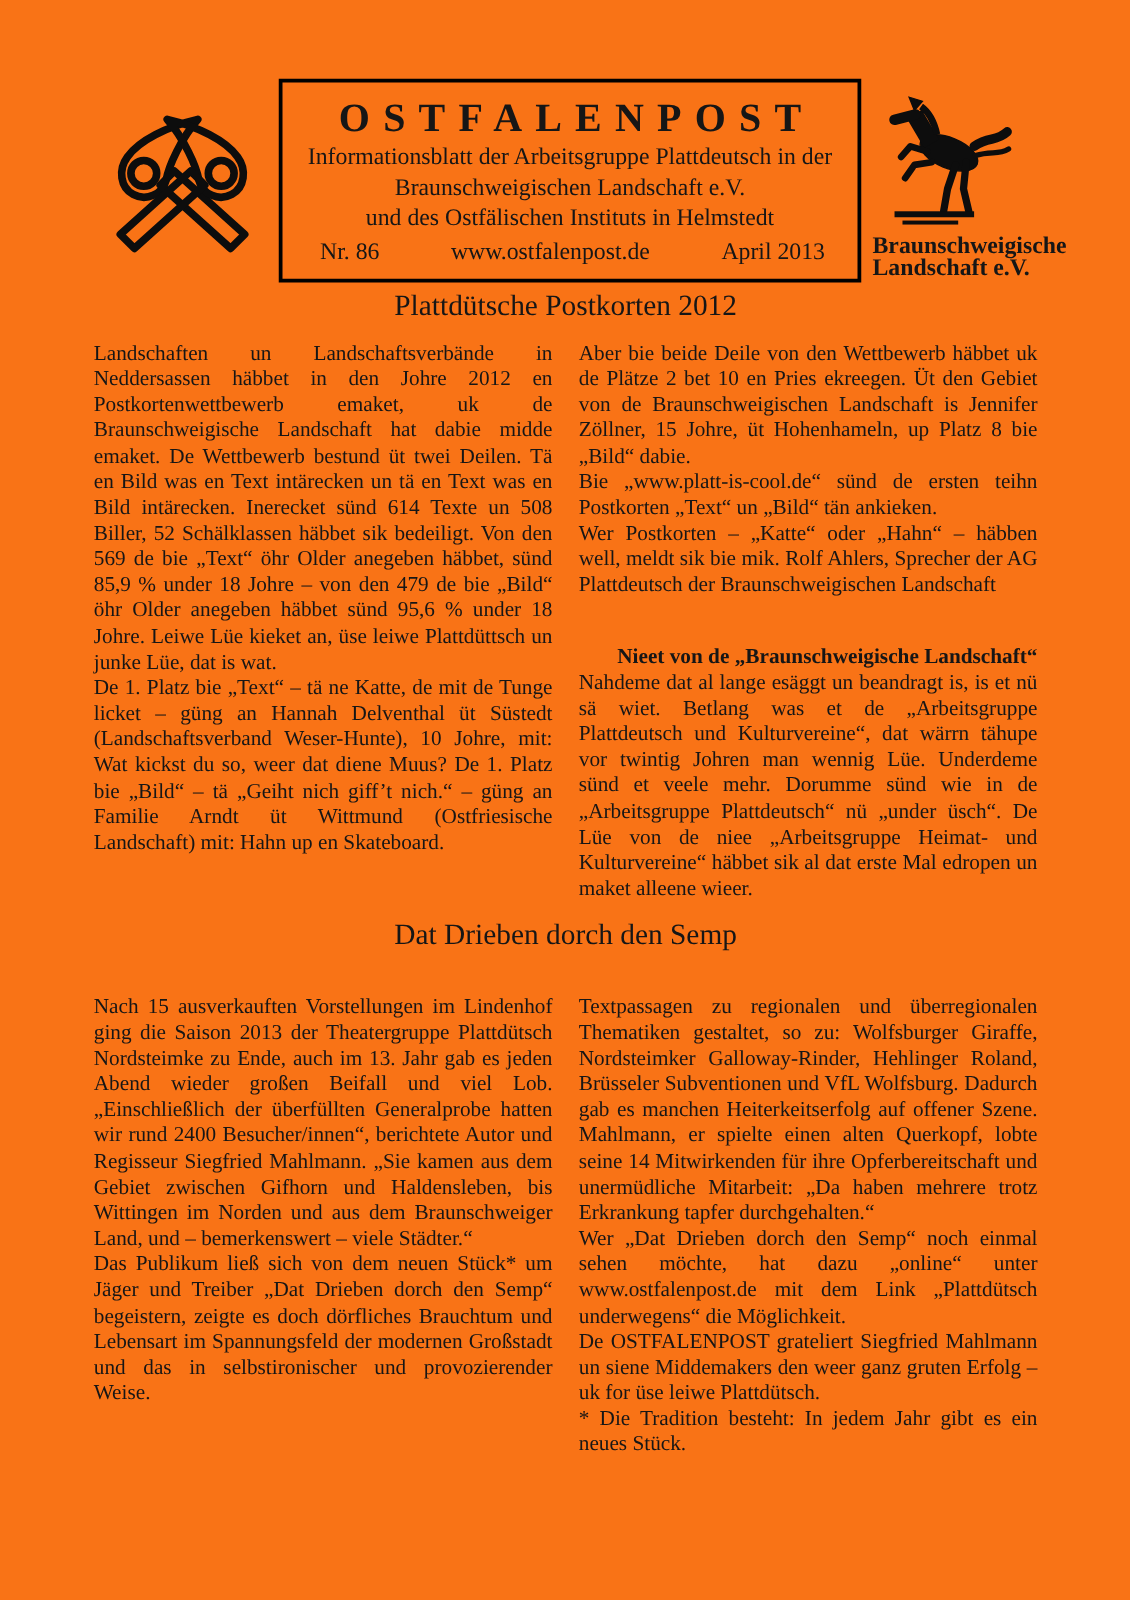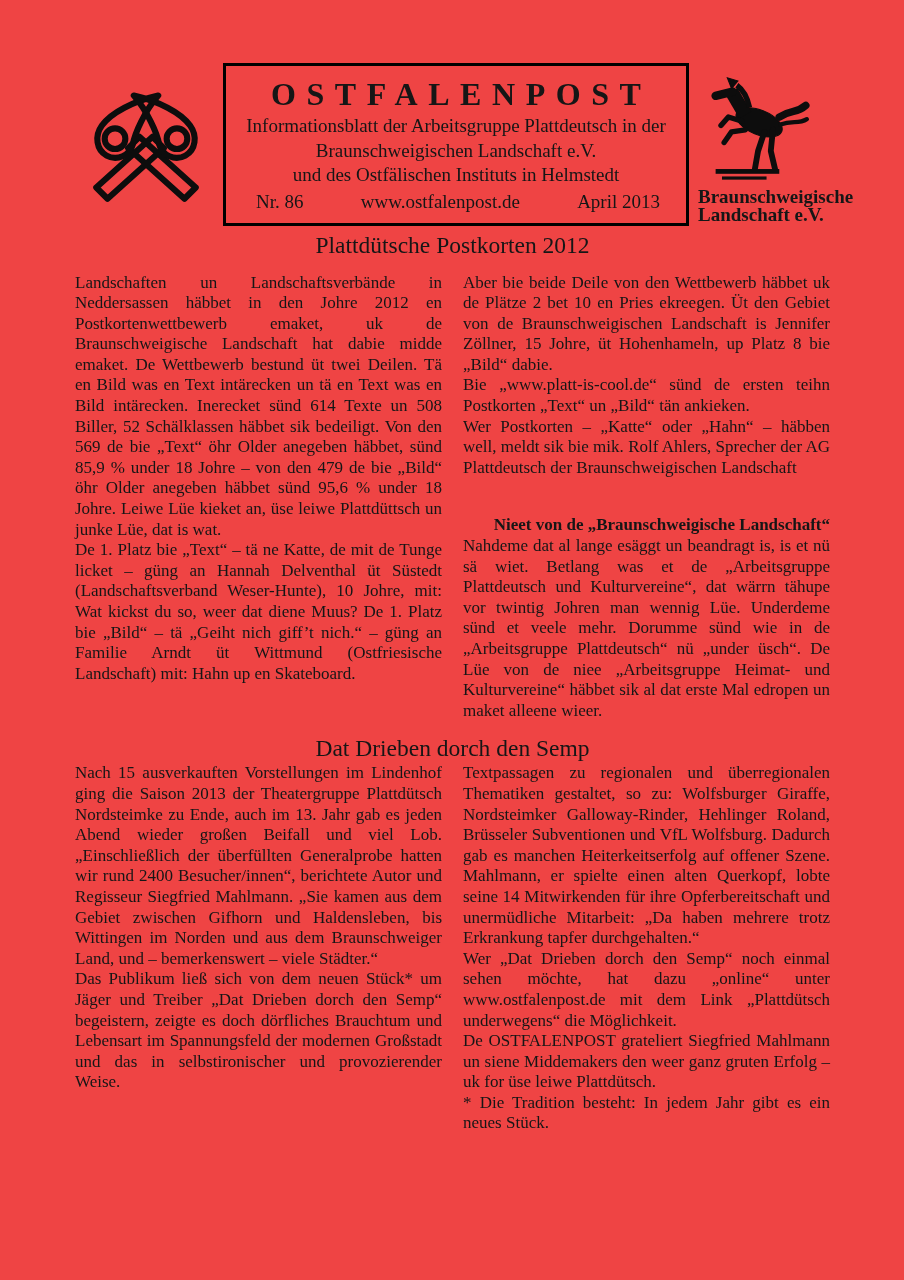--- a/index.html
+++ b/index.html
@@ -1,17 +1,17 @@
 <!DOCTYPE html>
 <html lang="de"><head>
 <meta charset="utf-8">
 <style>
   html,body { margin:0; padding:0; background:#d9d9d9; }
   .page {
-    width:904px; height:1280px; background:#ef4444; margin:0 auto;
+    width:904px; height:1280px; background:#f97316; margin:0 auto;
     box-sizing:border-box; padding:50px 74px 20px 75px;
     font-family:"Liberation Serif", serif; color:#161616;
     position:relative; overflow:hidden;
   }
   
   .masthead { display:flex; align-items:flex-start; }
   .logo-left { width:142px; flex:0 0 142px; padding-top:38px; }
   .masthead-box {
     flex:1; border:3px solid #000; margin:13px 9px 0 6px;
     text-align:center; padding:8px 0 10px;
@@ -23,21 +23,21 @@
   .horse-caption { font-weight:bold; font-size:19px; line-height:18px; margin-top:2px; }
   
   .headline-row { display:flex; justify-content:center; gap:55px; font-size:23.5px; line-height:29px; margin-top:37px; }
   .headline-center { text-align:center; font-size:23.5px; line-height:29px; margin-top:5px; }
   .headline2 { text-align:center; font-size:23.5px; line-height:29px; margin-top:13px; }
   
   .columns { display:flex; gap:21px; margin-top:13px; }
   .col { flex:1; min-width:0; text-align:justify; font-size:17px; line-height:20.6px; }
   .col p { margin:0; }
   .col p.subhead { font-weight:bold; margin-top:37px; text-align:right; }
-  .col-gap2 { margin-top:0; }
+  .col-gap2 { margin-top:32px; }
   svg { display:block; }
 </style>
 </head>
 <body>
 
 <div class="page">
 
   <header class="masthead">
 
     <div class="logo-left">

